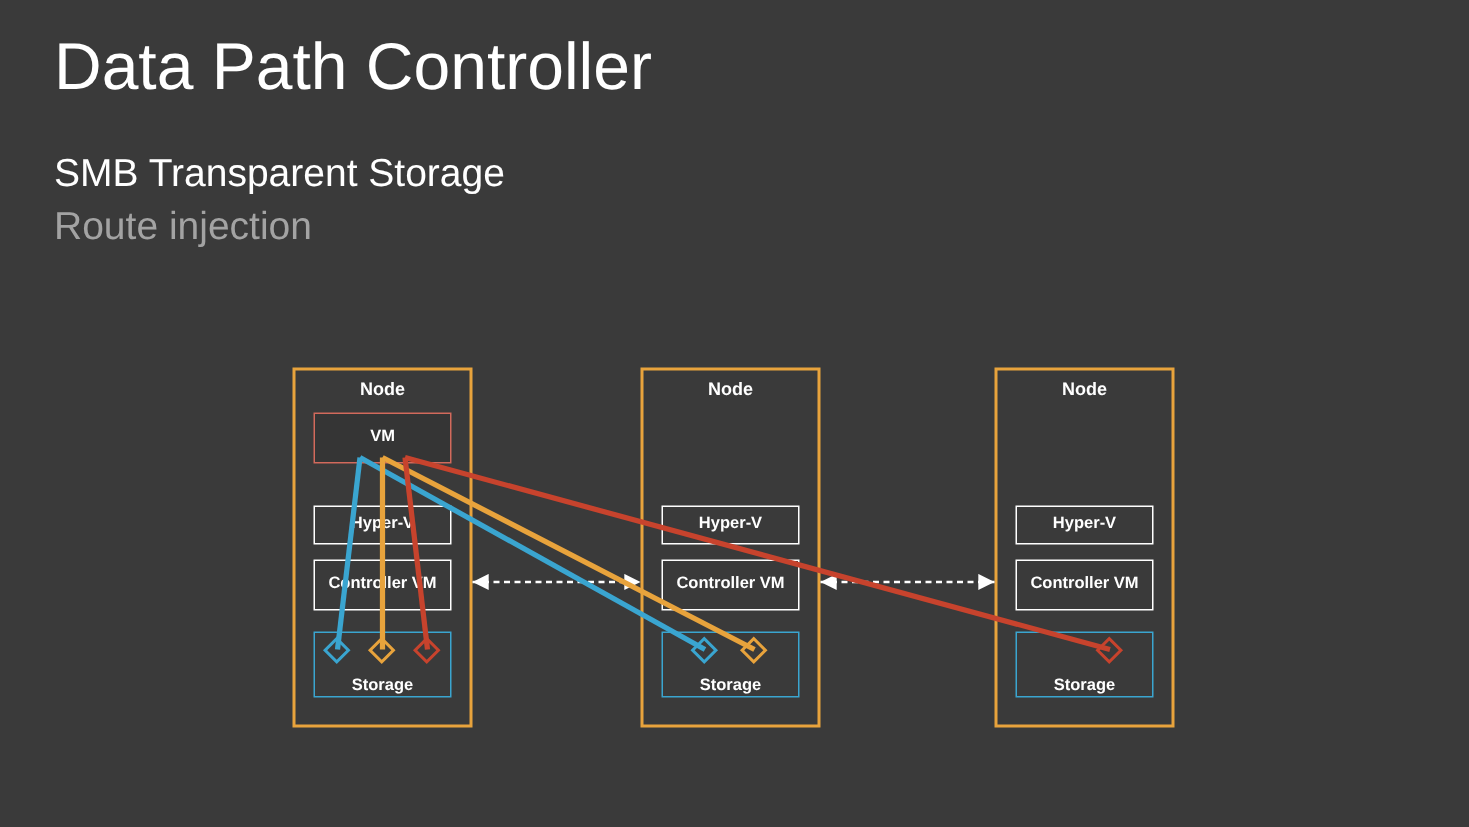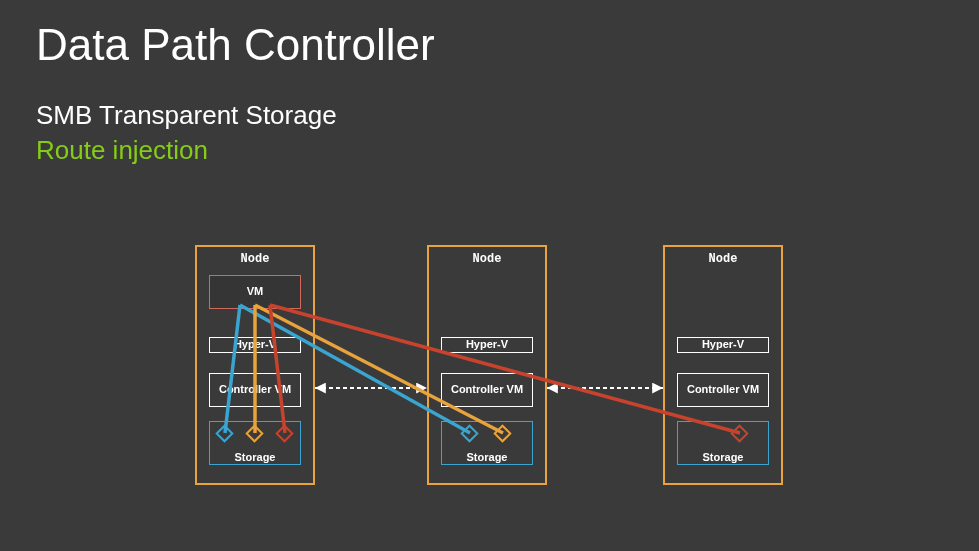--- a/index.html
+++ b/index.html
@@ -25,21 +25,21 @@
     top: 100px;
     font-size: 26px;
     font-weight: 300;
   }
   .subtitle2 {
     position: absolute;
     left: 36px;
     top: 135px;
     font-size: 26px;
     font-weight: 300;
-    color: #84cc16;
+    color: #a3a3a3;
   }
   .nodes {
     position: absolute;
     left: 0;
     top: 245px;
     width: 100%;
     height: 250px;
   }
   .node {
     position: absolute;
@@ -52,21 +52,21 @@
   .node2 { left: 427px; }
   .node3 { left: 663px; }
   .node-label {
     position: absolute;
     top: 5px;
     width: 100%;
     text-align: center;
     font-size: 12px;
     font-weight: 600;
     color: #fff;
-    font-family: Liberation Mono, monospace;
+    font-family: Liberation Sans, sans-serif;
   }
   .box {
     position: absolute;
     left: 12px;
     right: 12px;
     border: 1.5px solid #fff;
     text-align: center;
     font-size: 11px;
     font-weight: 600;
     font-family: "Segoe UI", Arial, sans-serif;
@@ -76,21 +76,21 @@
     line-height: 1.2;
   }
   .vm-box {
     top: 28px;
     height: 34px;
     border-color: #d26a5c;
     background: rgba(0,0,0,0.08);
   }
   .hyperv-box {
     top: 90px;
-    height: 16px;
+    height: 26px;
   }
   .ctrl-box {
     top: 126px;
     height: 34px;
   }
   .storage-box {
     top: 174px;
     height: 44px;
     border-color: #3aa5d0;
     padding-top: 9px;

